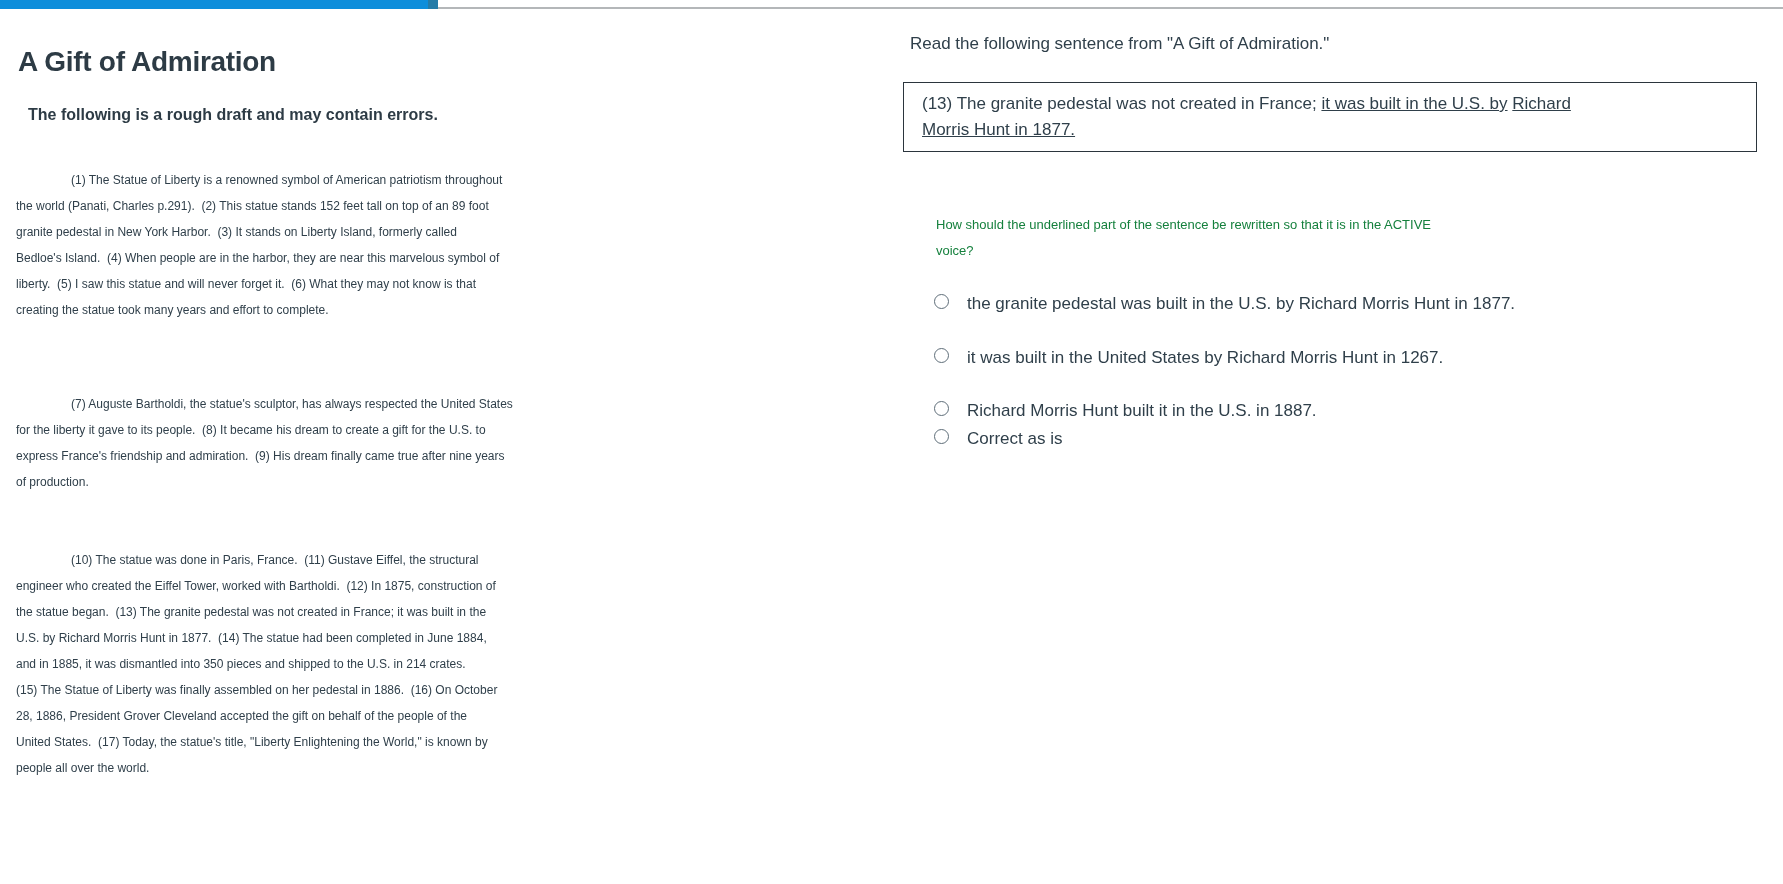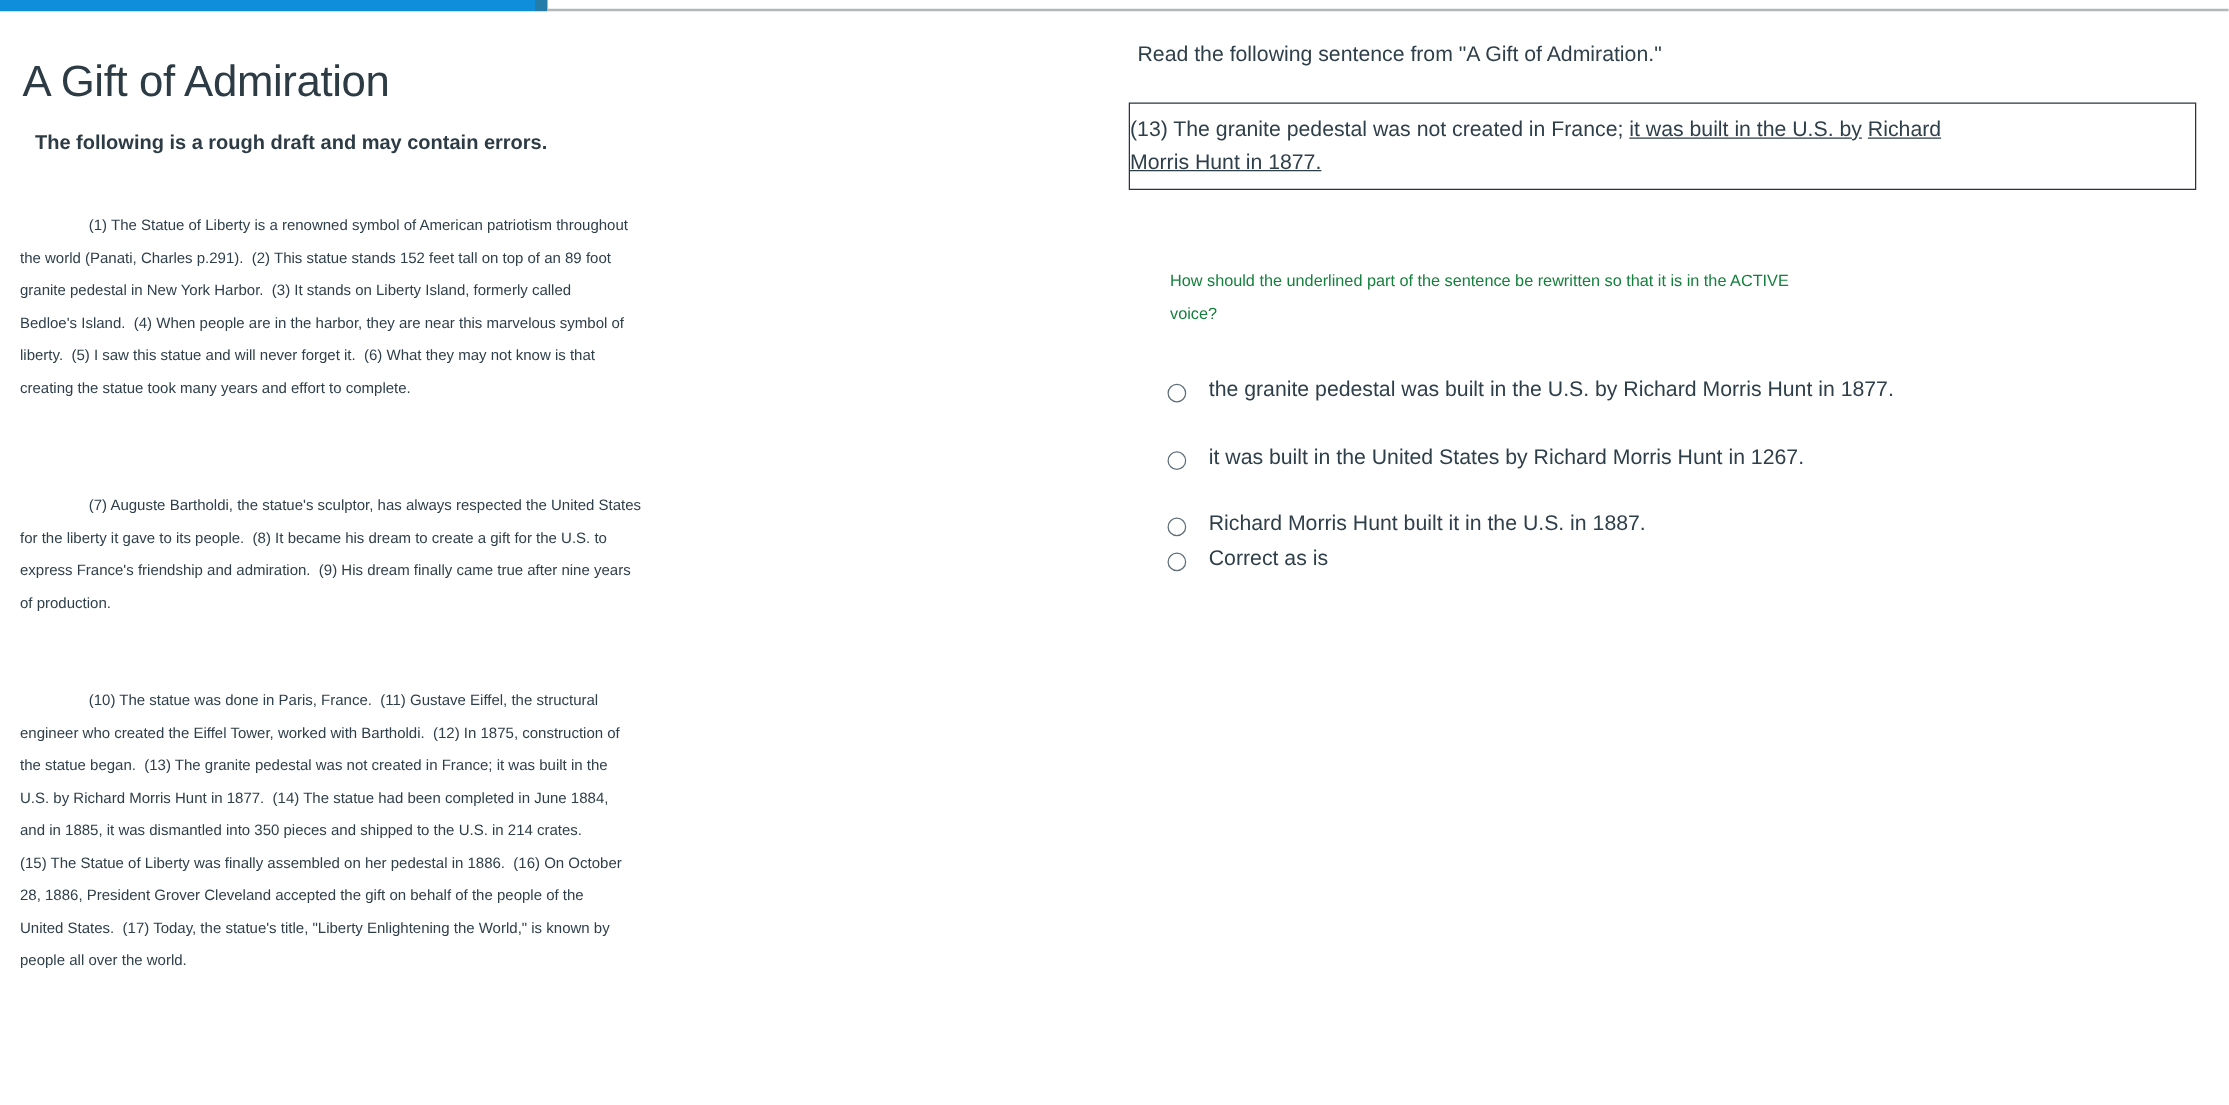--- a/index.html
+++ b/index.html
@@ -14,21 +14,21 @@
 
   
   .topbar { position: absolute; left: 0; top: 0; width: 1783px; height: 11px; }
   .topbar .fill { position: absolute; left: 0; top: 0; width: 428px; height: 9px; background: #0e8edb; }
   .topbar .cap  { position: absolute; left: 428px; top: 0; width: 10px; height: 9px; background: #257ca8; }
   .topbar .track{ position: absolute; left: 438px; top: 7px; width: 1345px; height: 2px; background: #b4b7b9; }
 
   
   .passage-title {
     position: absolute; left: 18px; top: 46px;
-    font-size: 35px; font-weight: 400; letter-spacing: -0.3px;
+    font-size: 28px; font-weight: 700; letter-spacing: -0.3px;
     color: #2d3b45;
   }
   .passage-subtitle {
     position: absolute; left: 16px; top: 106px;
     font-size: 16px; font-weight: 700; color: #2d3b45; margin-left: 12px;
   }
   .para {
     position: absolute; left: 16px; width: 880px;
     font-size: 12px; line-height: 26px;
     white-space: pre-wrap;
@@ -40,35 +40,35 @@
   .p3 { top: 547px; }
 
   
   .prompt {
     position: absolute; left: 900px; top: 31px; width: 870px;
     font-size: 17px; line-height: 26px; color: #2f3f4a; margin-left: 10px;
   }
   .quote-box {
     position: absolute; left: 903px; top: 82px; width: 854px;
     border: 1px solid #2b353d;
-    padding: 8px 0;
+    padding: 8px 18px;
     font-size: 17px; line-height: 26px;
     white-space: pre-wrap;
     color: #2f3f4a;
   }
   .quote-box .u { text-decoration: underline; }
   .question {
     position: absolute; left: 936px; top: 212px; width: 870px;
     font-size: 13px; line-height: 26px;
     white-space: pre-wrap;
     color: #15803d;
   }
   .option-row {
     position: absolute; left: 934px; height: 28px;
-    display: flex; align-items: flex-end; gap: 18px;
+    display: flex; align-items: flex-start; gap: 18px;
     cursor: pointer;
   }
   .opt1 { top: 294px; }
   .opt2 { top: 348px; }
   .opt3 { top: 401px; }
   .opt4 { top: 429px; }
   .radio {
     width: 15px; height: 15px; flex: 0 0 15px;
     border: 1px solid #5f6e79; border-radius: 50%;
     background: #ffffff;

